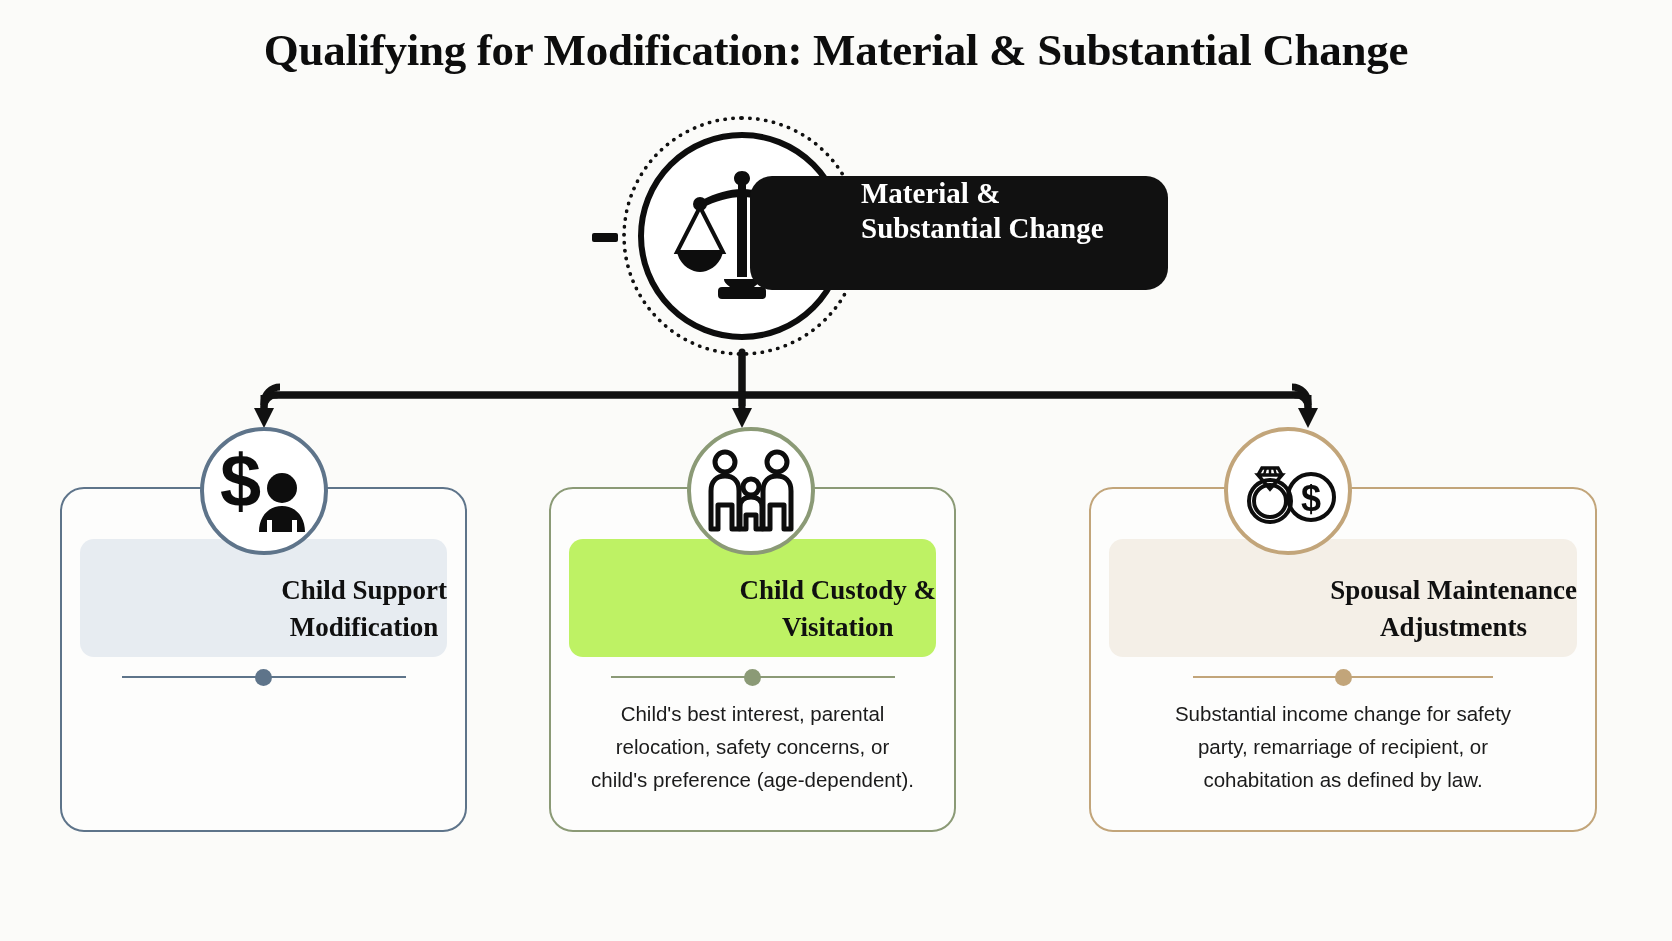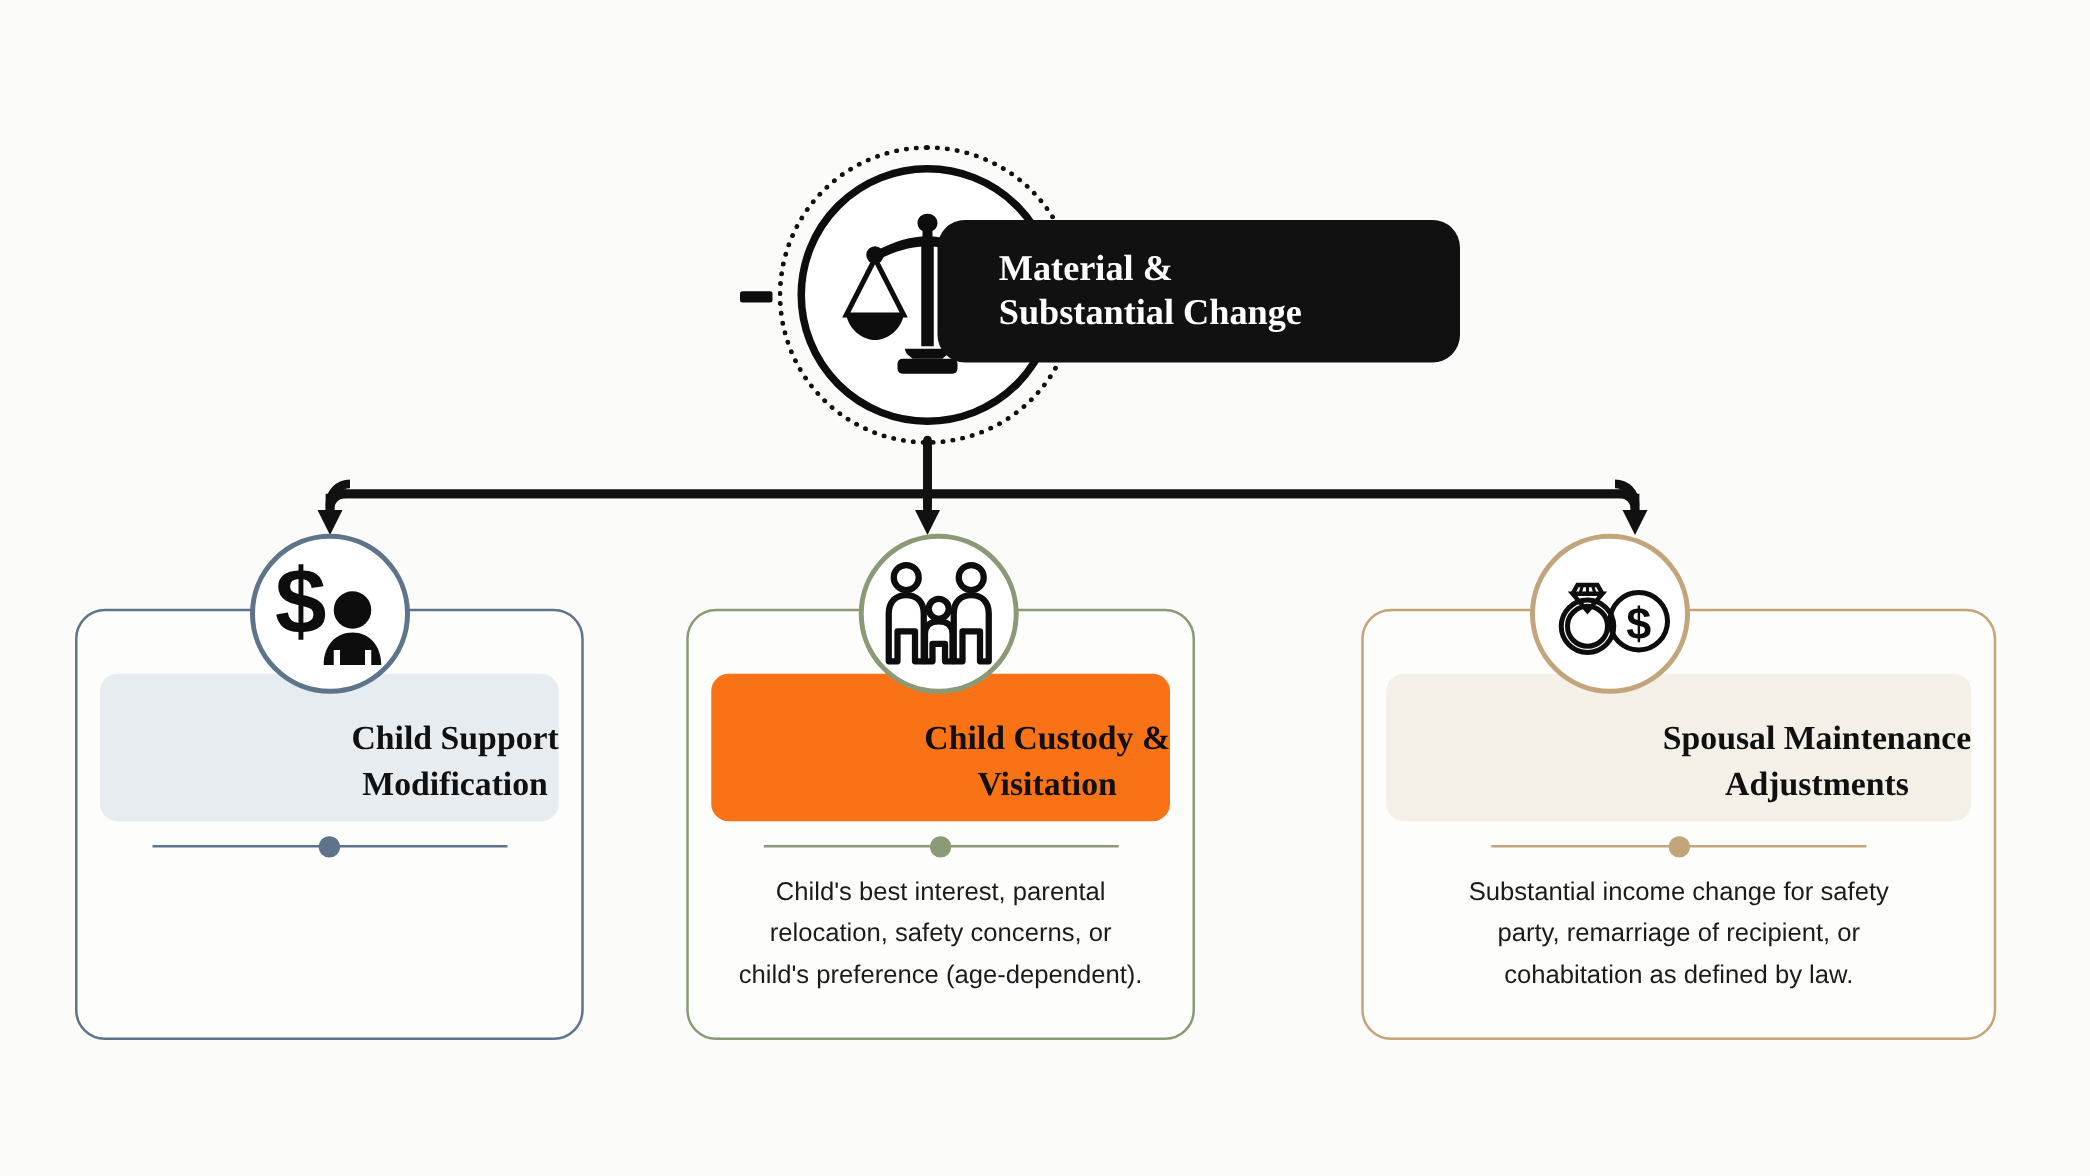--- a/index.html
+++ b/index.html
@@ -45,23 +45,23 @@
     display:flex;align-items:center;justify-content:center;
   }
   .hub-nub{
     position:absolute;left:-30px;top:117px;width:26px;height:9px;background:#0d0d0d;border-radius:2px;
   }
   .hub-label{
     position:absolute;left:750px;top:176px;
     width:418px;height:114px;
     background:#111111;
     border-radius:22px;
-    display:flex;align-items:center;
-    box-sizing:border-box;
-    padding-left:49px;
+    display:flex;
+    box-sizing:border-box;
+    padding-left:111px;
   }
   .hub-label-text{
     font-family:"Liberation Serif", serif;
     font-weight:bold;
     font-size:29px;
     line-height:35px;
     color:#ffffff;
     white-space:pre-line;
   }
 
@@ -83,21 +83,21 @@
 
   .title-band{
     position:absolute;
     left:18px;right:18px;
     top:50px;
     height:118px;
     border-radius:14px;
     display:flex;align-items:center;justify-content:flex-end;
   }
   #card-0 .title-band{background:#e7ecf1;}
-  #card-1 .title-band{background:#f97316;}
+  #card-1 .title-band{background:#bef264;}
   #card-2 .title-band{background:#f4efe7;}
 
   .card-title{
     font-family:"Liberation Serif", serif;
     font-weight:bold;
     font-size:27px;
     line-height:37px;
     color:#101010;
     text-align:center;
     white-space:pre-line;
@@ -146,20 +146,21 @@
   #node-0{left:200px;top:427px;border-color:#5e748a;}
   #node-1{left:687px;top:427px;border-color:#8b9a76;}
   #node-2{left:1224px;top:427px;border-color:#c2a57a;}
   .node-icon{display:block;}
 </style>
 </head>
 <body>
 
 <div id="stage">
 
+  <div class="page-title">Qualifying for Modification: Material &amp; Substantial Change</div>
 
   <svg id="connectors" viewBox="0 0 1672 941" width="1672" height="941" aria-hidden="true">
     <g fill="none" stroke="#111111" stroke-width="7" stroke-linecap="butt">
 
       <path d="M742 352 L742 376"></path>
 
       <path d="M272 395 L1300 395"></path>
       <path d="M264 403 A16 16 0 0 1 280 387" transform="translate(0,0)"></path>
       <path d="M1292 387 A16 16 0 0 1 1308 403"></path>
 

